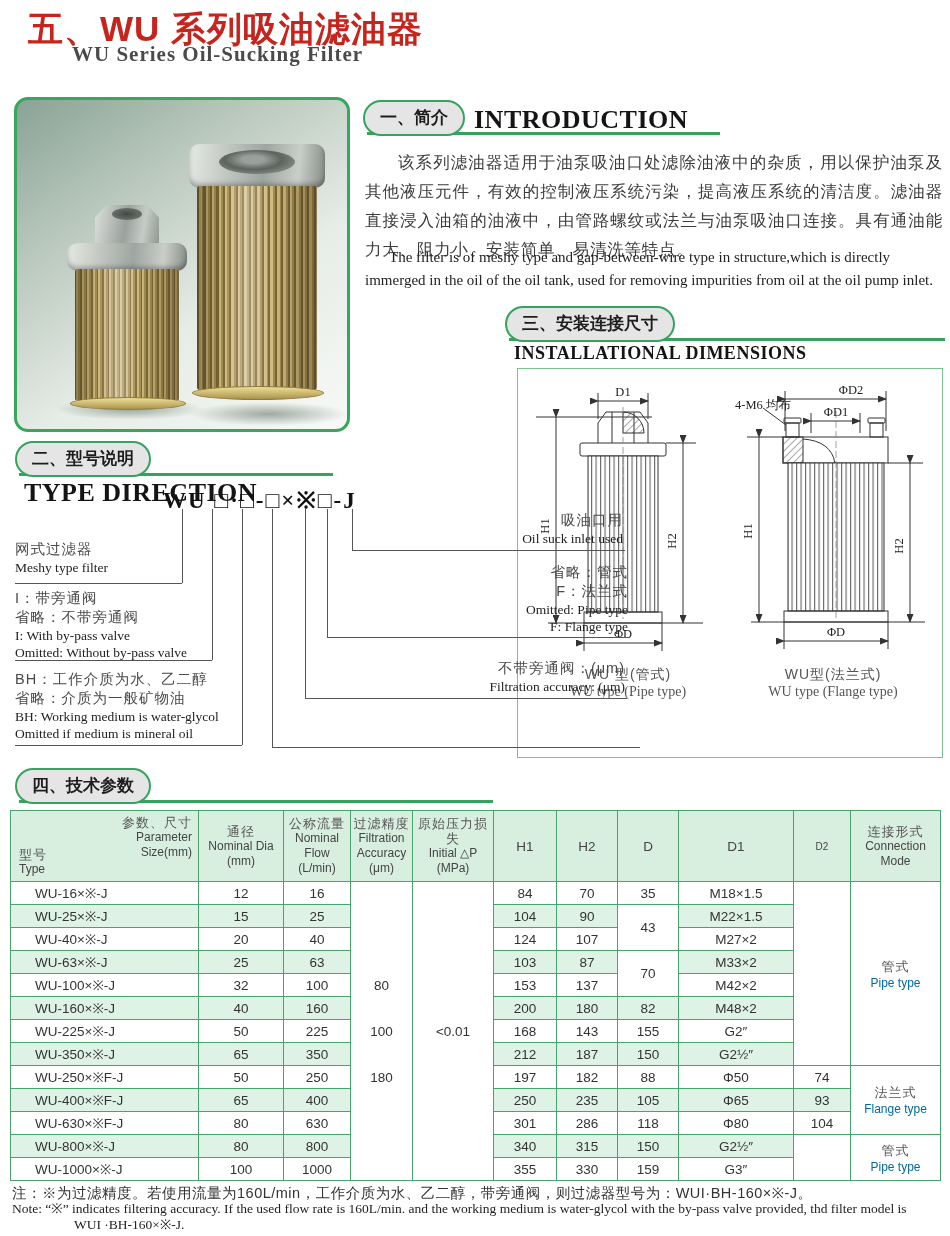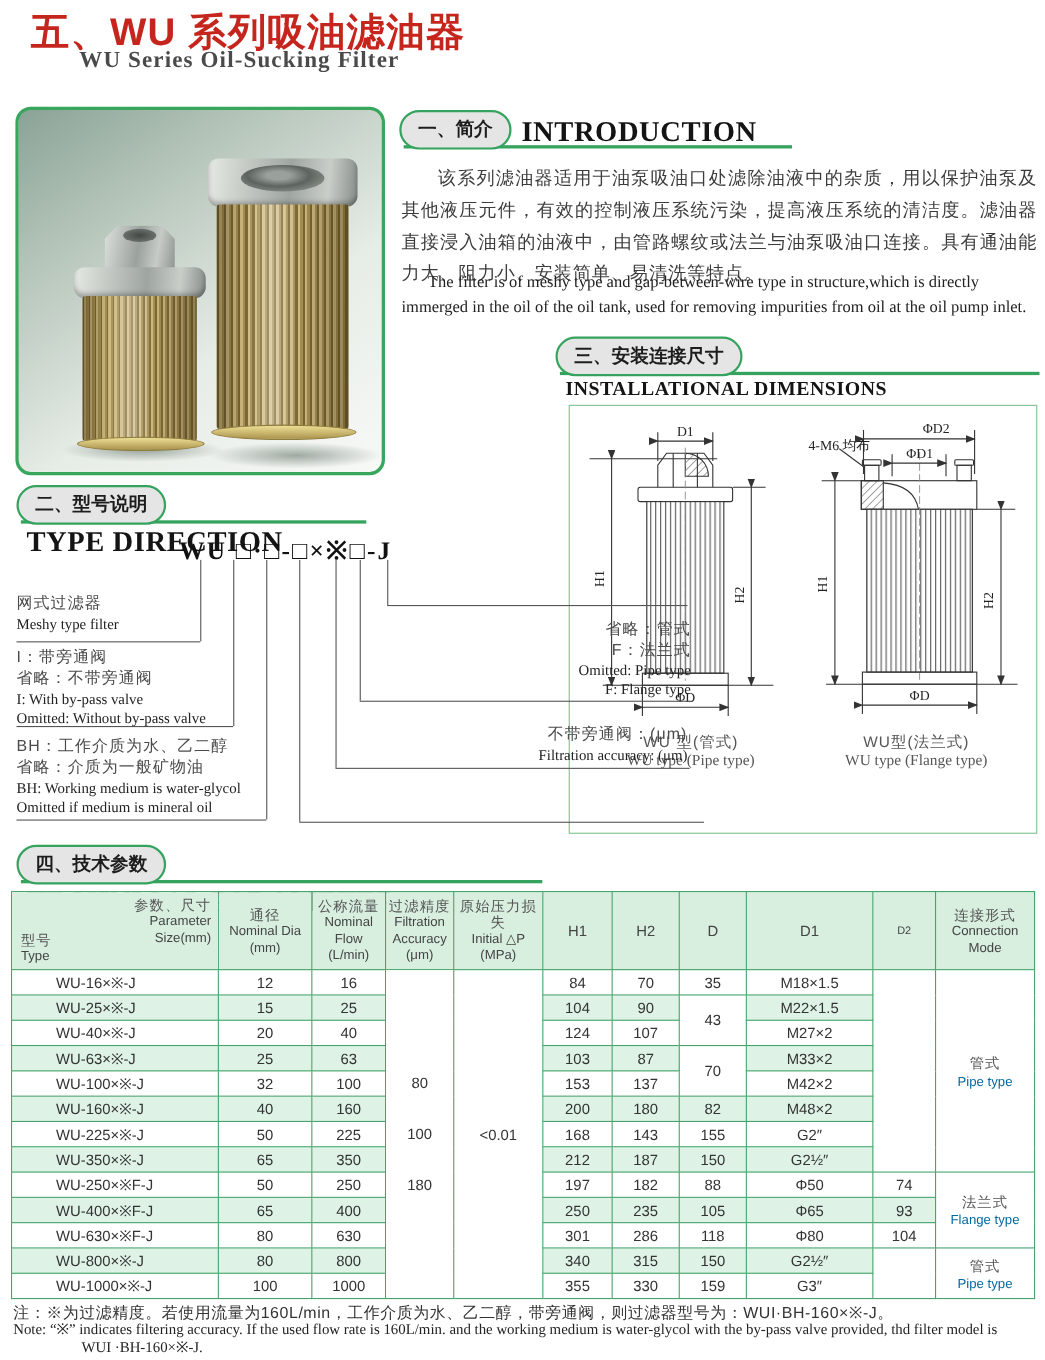--- a/index.html
+++ b/index.html
@@ -80,21 +80,21 @@
   .tlab.right{text-align:right;}
 
   
   table.tech{position:absolute;left:10px;top:810px;width:930px;border-collapse:collapse;table-layout:fixed;}
   table.tech th,table.tech td{border:1px solid var(--green-line);padding:0;font-weight:normal;}
   table.tech thead th{background:var(--hdr-bg);height:70px;font-size:12px;color:#444;line-height:15px;vertical-align:middle;}
   table.tech thead .cnh{font-size:13px;color:#555;letter-spacing:1px;}
   table.tech td{height:22px;font-size:13.5px;color:#333;text-align:center;}
   table.tech tbody tr:nth-child(even) td{background:var(--alt-bg);}
   table.tech td.w{background:#fff !important;}
-  table.tech td.tname{text-align:left;padding-left:40px;}
+  table.tech td.tname{text-align:left;padding-left:24px;}
   th.diag{position:relative;
     background-image:linear-gradient(to bottom right,rgba(0,0,0,0) calc(50% - .7px),var(--green-line) calc(50% - .7px),var(--green-line) calc(50% + .7px),rgba(0,0,0,0) calc(50% + .7px));
     background-color:var(--hdr-bg);}
   th.diag .tr{position:absolute;top:4px;right:6px;text-align:right;}
   th.diag .bl{position:absolute;bottom:4px;left:8px;text-align:left;}
   .filtcell{position:relative;}
   .filtcell span{position:absolute;left:0;right:0;text-align:center;transform:translateY(-50%);}
   .fv1{top:34.6%;} .fv2{top:50%;} .fv3{top:65.4%;}
   .conn .c1{font-size:13px;color:#555;letter-spacing:1px;}
   .conn .c2{font-size:12px;color:#0369a1;}
@@ -283,20 +283,24 @@
     <div class="en">I: With by-pass valve</div>
     <div class="en">Omitted: Without by-pass valve</div>
   </div>
   <div class="tlab" style="left:0;top:187px;">
     <div class="cn">BH：工作介质为水、乙二醇</div>
     <div class="cn">省略：介质为一般矿物油</div>
     <div class="en">BH: Working medium is water-glycol</div>
     <div class="en">Omitted if medium is mineral oil</div>
   </div>
 
+  <div class="tlab right" style="left:380px;top:28px;width:228px;">
+    <div class="cn">吸油口用</div>
+    <div class="en">Oil suck inlet used</div>
+  </div>
   <div class="tlab right" style="left:360px;top:80px;width:253px;">
     <div class="cn">省略：管式</div>
     <div class="cn">F：法兰式</div>
     <div class="en">Omitted: Pipe type</div>
     <div class="en">F: Flange type</div>
   </div>
   <div class="tlab right" style="left:350px;top:176px;width:260px;">
     <div class="cn">不带旁通阀：(μm)</div>
     <div class="en">Filtration accuracy: (μm)</div>
   </div>

